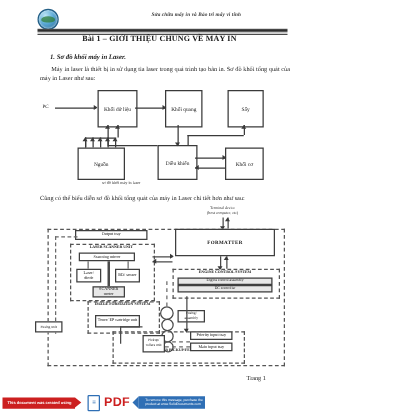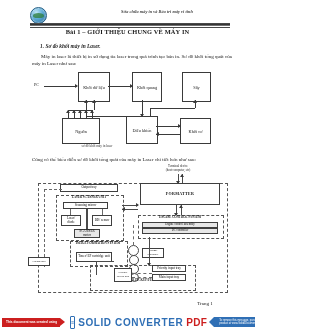--- a/index.html
+++ b/index.html
@@ -325,21 +325,20 @@
 
   <div class="pageno">Trang 1</div>
 
   <div class="banner">
     <div class="bn-red">
       <span>This document was created using</span>
     </div>
     <div class="bn-doc">
       <i>≡</i>
     </div>
-    <div class="bn-solid">SOLID CONVERTER</div>
     <div class="bn-pdf">PDF</div>
     <div class="bn-blue">
       <span>To remove this message, purchase the</span>
       <span>product at www.SolidDocuments.com</span>
     </div>
   </div>
 
 </div>
 
 </body></html>

